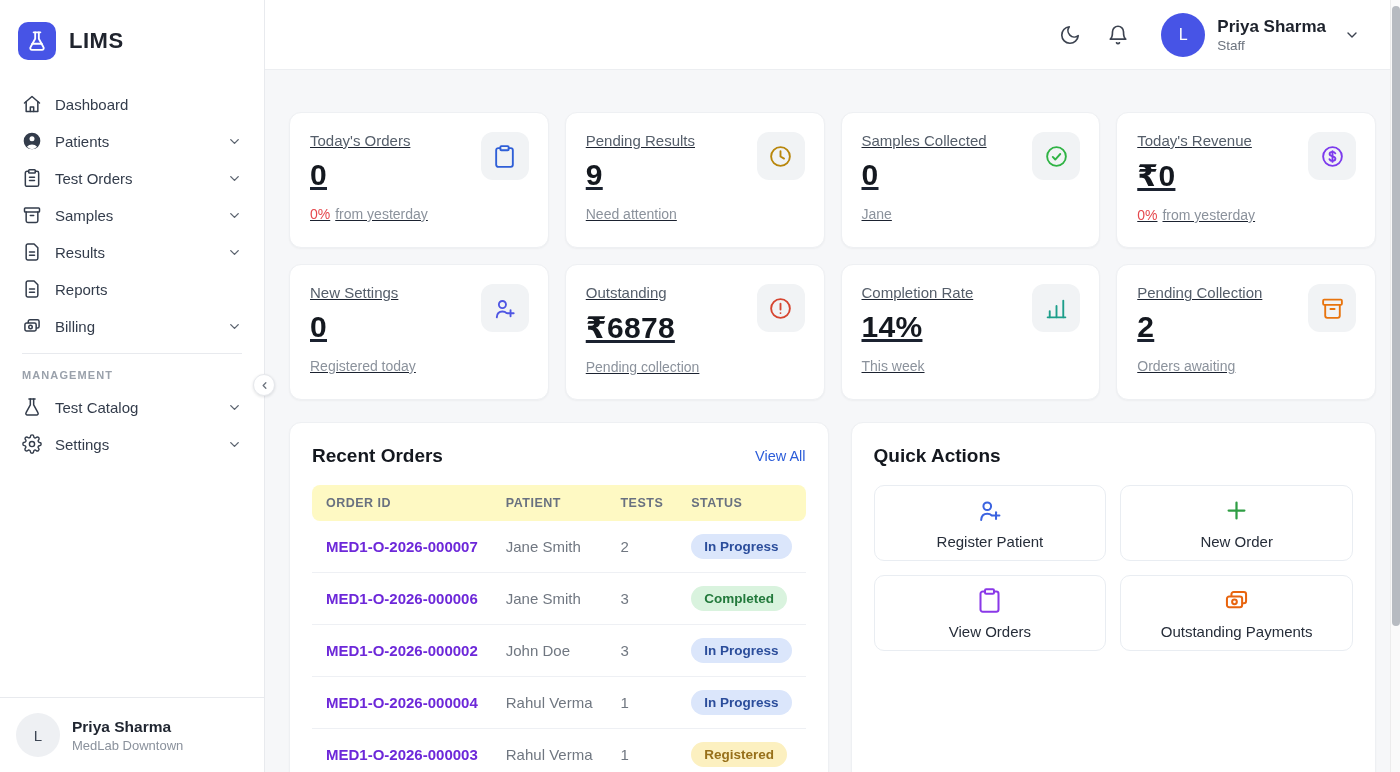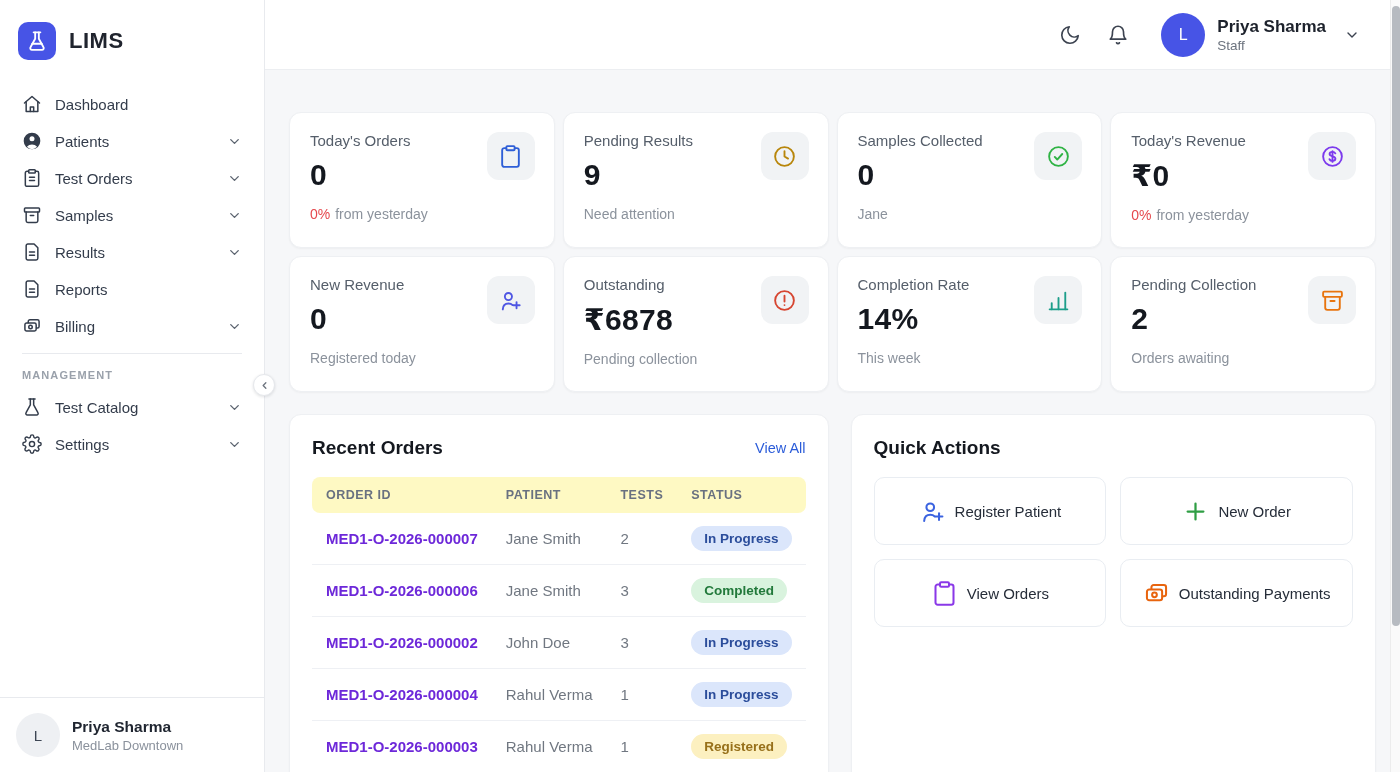--- a/index.html
+++ b/index.html
@@ -64,21 +64,21 @@
     display:flex; align-items:center; justify-content:center; font-size:16px; flex:none;
   }
   .uc-name { font-size:17px; font-weight:bold; color:#1d222c; line-height:1.25; }
   .uc-role { font-size:13.5px; color:#6c737e; }
   .uc-chev { color:#3c4350; display:flex; margin-left:6px; }
   .uc-chev svg { width:16px; height:16px; }
 
   .content { flex:1; padding:42px 24px 0 24px; overflow:hidden; }
 
   
-  .stats-grid { display:grid; grid-template-columns:repeat(4,1fr); gap:8px; margin-bottom:22px; }
+  .stats-grid { display:grid; grid-template-columns:repeat(4,1fr); gap:16px; margin-bottom:22px;text-decoration:underline; }
   .stat-card {
     background:#fff; border:1px solid #eef0f3; border-radius:12px; height:136px;
     padding:19px 20px; position:relative; box-shadow:0 1px 2px rgba(18,24,38,.04);
   }
   .stat-title { font-size:15px; color:#555e6a; }
   .stat-value { font-size:30px; font-weight:bold; color:#14181f; margin-top:9px; letter-spacing:.3px; }
   .stat-sub { font-size:14px; color:#8b929c; margin-top:14px; }
   .stat-sub .pct { color:#e5484d; margin-right:5px; }
   .stat-chip {
     position:absolute; top:19px; right:19px; width:48px; height:48px; border-radius:12px;
@@ -109,22 +109,22 @@
   td.pname, td.tcount { color:#707781; }
   .pill {
     display:inline-block; padding:5px 13px; border-radius:999px; font-size:13.5px; font-weight:bold;
   }
   .pill.in-progress { background:#dbe6fb; color:#2b4d9b; }
   .pill.completed  { background:#d9f3de; color:#22793b; }
   .pill.registered { background:#fcf0c0; color:#97701a; }
 
   .qa-grid { display:grid; grid-template-columns:1fr 1fr; gap:14px; margin-top:18px; }
   .qa-btn {
-    background:#fff; border:1px solid #e9edf2; border-radius:10px; height:68px;
-    display:flex; flex-direction:row; align-items:center; justify-content:center; gap:9px;
+    background:#fff; border:1px solid #e9edf2; border-radius:10px; height:76px;
+    display:flex; flex-direction:column; align-items:center; justify-content:center; gap:9px;
     cursor:pointer; font-size:15px; font-weight:500; color:#262d39;
   }
   .qa-btn svg { width:27px; height:27px; }
 
   
   .scrollbar-track {
     position:fixed; top:0; right:0; width:10px; height:772px; background:#fafafa;
     border-left:1px solid #ececec; z-index:10;
   }
   .scrollbar-thumb {
@@ -372,21 +372,21 @@
           <div class="stat-chip" style="color: rgb(124, 58, 237);">
               <svg viewBox="0 0 24 24" fill="none" stroke="currentColor" stroke-width="1.8" stroke-linecap="round" stroke-linejoin="round">
                 <circle cx="12" cy="12" r="9"></circle>
                 <path d="M12 6.8v10.4"></path>
                 <path d="M14.7 9c-.5-.9-1.5-1.4-2.7-1.4-1.6 0-2.8.8-2.8 2.1 0 2.8 5.6 1.5 5.6 4.3 0 1.3-1.2 2.2-2.8 2.2-1.3 0-2.4-.6-2.9-1.6"></path>
               </svg>
             </div>
         </div>
 
         <div class="stat-card">
-          <div class="stat-title">New Revenue</div>
+          <div class="stat-title">New Settings</div>
           <div class="stat-value">0</div>
           <div class="stat-sub"><span>Registered today</span></div>
           <div class="stat-chip" style="color: rgb(79, 86, 227);">
               <svg viewBox="0 0 24 24" fill="none" stroke="currentColor" stroke-width="1.8" stroke-linecap="round" stroke-linejoin="round">
                 <circle cx="10" cy="8.2" r="3.4"></circle>
                 <path d="M4.6 20.5c.2-3.6 2.2-5.6 5.4-5.6 1.7 0 3 .5 4 1.5"></path>
                 <path d="M17.8 13.5v6"></path>
                 <path d="M14.8 16.5h6"></path>
               </svg>
             </div>

